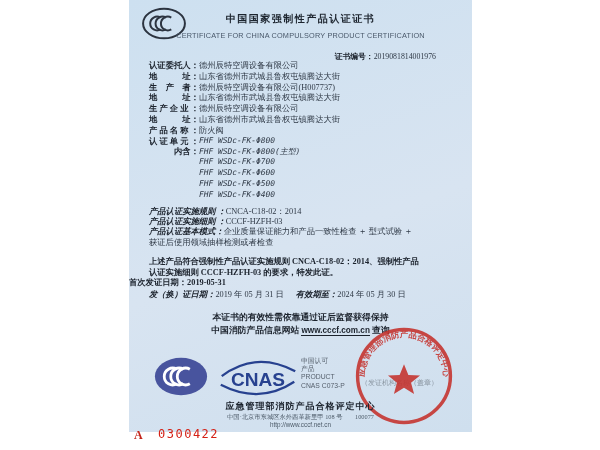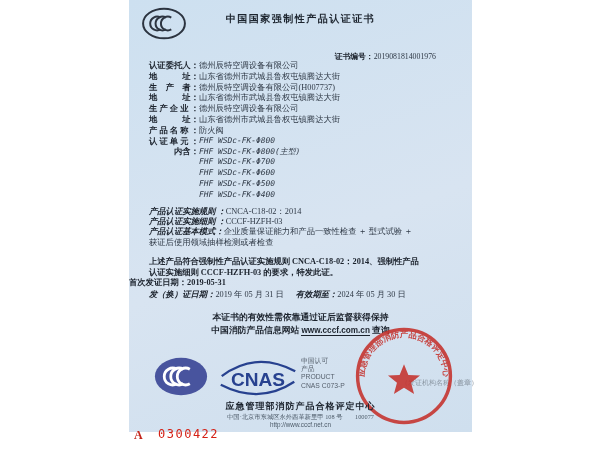--- a/index.html
+++ b/index.html
@@ -33,21 +33,21 @@
   .first-issue{left:0;right:0;top:277px;text-align:left;font-size:8.3px;font-weight:700;color:#1b222c;}
   .issue-line{left:20px;top:288.5px;font-size:8.3px;white-space:nowrap;}
   .issue-line .gap{display:inline-block;width:12px;}
   .notices{left:0;right:0;top:312px;text-align:center;font-size:8.8px;font-weight:700;color:#1b222c;}
   .notices div{height:13.2px;}
   .url{border-bottom:.8px solid #1b222c;font-family:"Liberation Sans","DejaVu Sans",sans-serif;font-size:8.2px;}
   .ccc-bottom{left:24px;top:356px;width:56px;height:41px;}
   .cnas{left:88px;top:357px;width:82px;height:42px;}
   .accred{left:172px;top:357px;font-size:6.8px;line-height:8.2px;color:#555f6b;
     font-family:"Liberation Sans","DejaVu Sans",sans-serif;}
-  .seal-note{left:232px;top:378px;font-size:7px;color:#8b97a3;white-space:nowrap;margin-left:40px;}
+  .seal-note{left:232px;top:378px;font-size:7px;color:#8b97a3;white-space:nowrap;}
   .seal{left:224px;top:325px;width:102px;height:102px;opacity:.88;}
   .footer-org{left:0;right:0;top:400px;text-align:center;font-size:9px;font-weight:700;
     letter-spacing:1px;color:#1b222c;}
   .footer-addr{left:0;right:0;top:412.5px;text-align:center;font-size:6.3px;color:#4c5a68;}
   .footer-url{left:0;right:0;top:421px;text-align:center;font-size:6.3px;color:#4c5a68;
     font-family:"Liberation Sans","DejaVu Sans",sans-serif;}
   .serial-a{position:absolute;left:134px;top:428px;font-size:12px;color:#c3241a;font-weight:700;}
   .serial-num{position:absolute;left:158px;top:427px;font-size:12px;color:#d42015;
     font-family:"DejaVu Sans Mono","Liberation Mono",monospace;letter-spacing:1.5px;}
 </style>
@@ -59,20 +59,21 @@
   <div class="abs hdr-logo">
     <svg viewBox="0 0 60 44" width="46" height="35">
       <ellipse cx="30" cy="22" rx="27.3" ry="19.3" fill="none" stroke="#2c3440" stroke-width="2.6"></ellipse>
       <path d="M25.5,14.2 A9,9 0 1 0 25.5,29.8" fill="none" stroke="#2c3440" stroke-width="2.6"></path>
       <path d="M32.5,14.2 A9,9 0 1 0 32.5,29.8" fill="none" stroke="#2c3440" stroke-width="2.6"></path>
       <path d="M39.5,14.2 A9,9 0 1 0 39.5,29.8" fill="none" stroke="#2c3440" stroke-width="2.6"></path>
     </svg>
   </div>
 
   <div class="abs title">中国国家强制性产品认证证书</div>
+  <div class="abs subtitle">CERTIFICATE FOR CHINA COMPULSORY PRODUCT CERTIFICATION</div>
 
   <div class="abs certno">
     <b>证书编号：</b><span>2019081814001976</span>
   </div>
 
   <div class="abs fields">
     <div class="row"><span class="lbl">认证委托人：</span><span class="val">德州辰特空调设备有限公司</span></div>
     <div class="row"><span class="lbl">地　　　址：</span><span class="val">山东省德州市武城县鲁权屯镇腾达大街</span></div>
     <div class="row"><span class="lbl">生　产　者：</span><span class="val">德州辰特空调设备有限公司(H007737)</span></div>
     <div class="row"><span class="lbl">地　　　址：</span><span class="val">山东省德州市武城县鲁权屯镇腾达大街</span></div>

